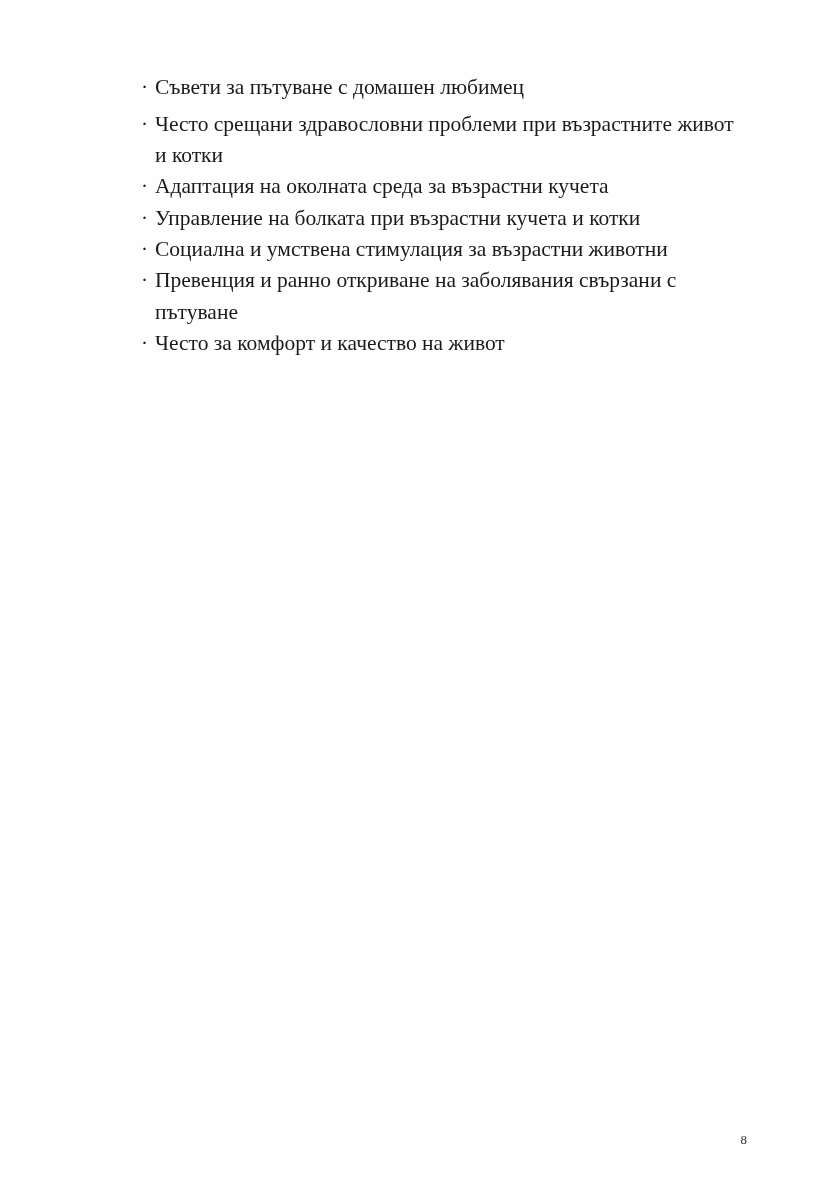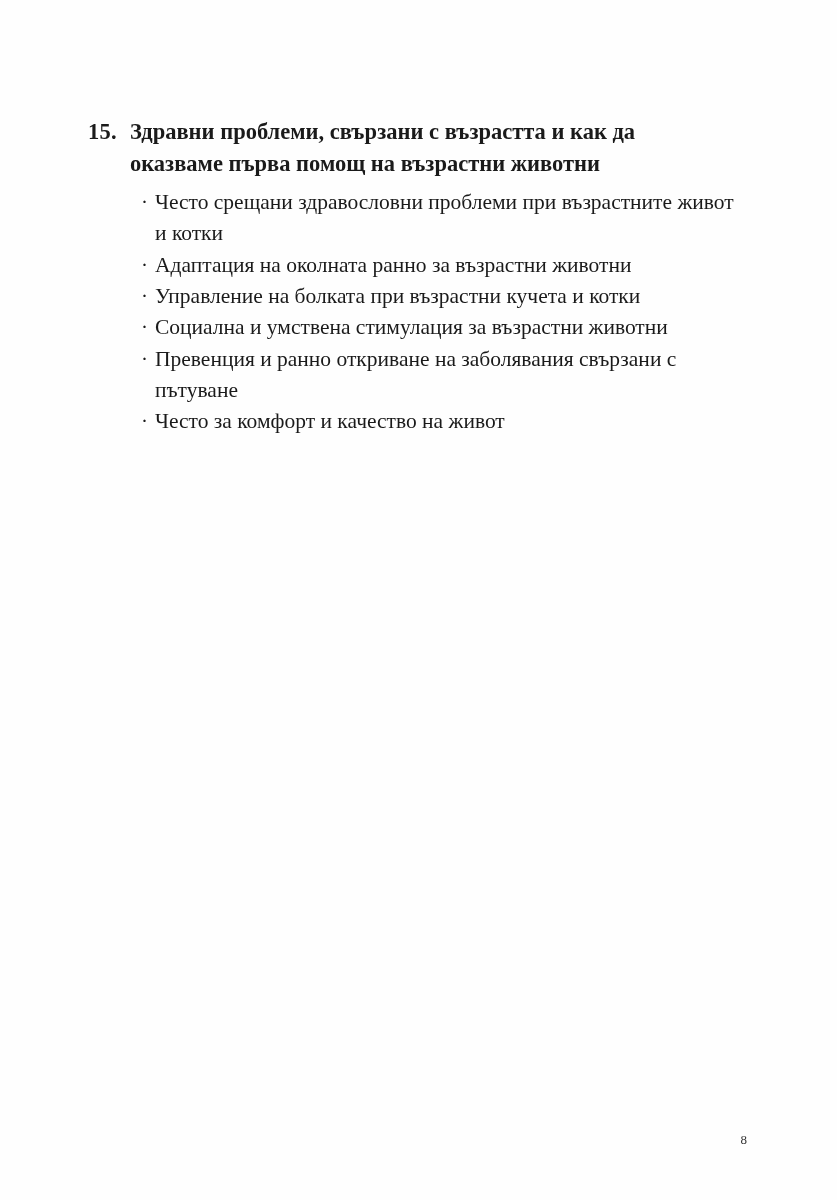--- a/index.html
+++ b/index.html
@@ -97,34 +97,33 @@
     font-size: 13px;
     color: #333;
   }
 </style>
 </head>
 <body>
 
 <div class="page">
   <div class="content">
 
+    <div class="orphan-bullet">
+      <span class="dot">·</span><span>Съвети за пътуване с домашен любимец</span>
+    </div>
 
-    <div class="section">
-      <div class="section-number">15.</div>
-      <div class="section-title">Здравни проблеми, свързани с възрастта и как да оказваме първа помощ на възрастни животни</div>
-    </div>
 
     <ul class="bullet-list">
       <li class="bullet-item">
         <span class="dot">·</span>
         <span class="txt">Често срещани здравословни проблеми при възрастните живот и котки</span>
       </li>
       <li class="bullet-item">
         <span class="dot">·</span>
-        <span class="txt">Адаптация на околната ранно за възрастни животни</span>
+        <span class="txt">Адаптация на околната среда за възрастни кучета</span>
       </li>
       <li class="bullet-item">
         <span class="dot">·</span>
         <span class="txt">Управление на болката при възрастни кучета и котки</span>
       </li>
       <li class="bullet-item">
         <span class="dot">·</span>
         <span class="txt">Социална и умствена стимулация за възрастни животни</span>
       </li>
       <li class="bullet-item">

